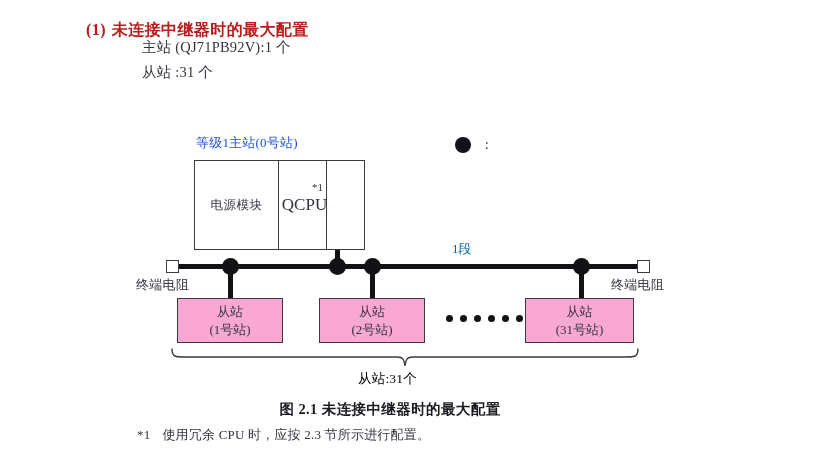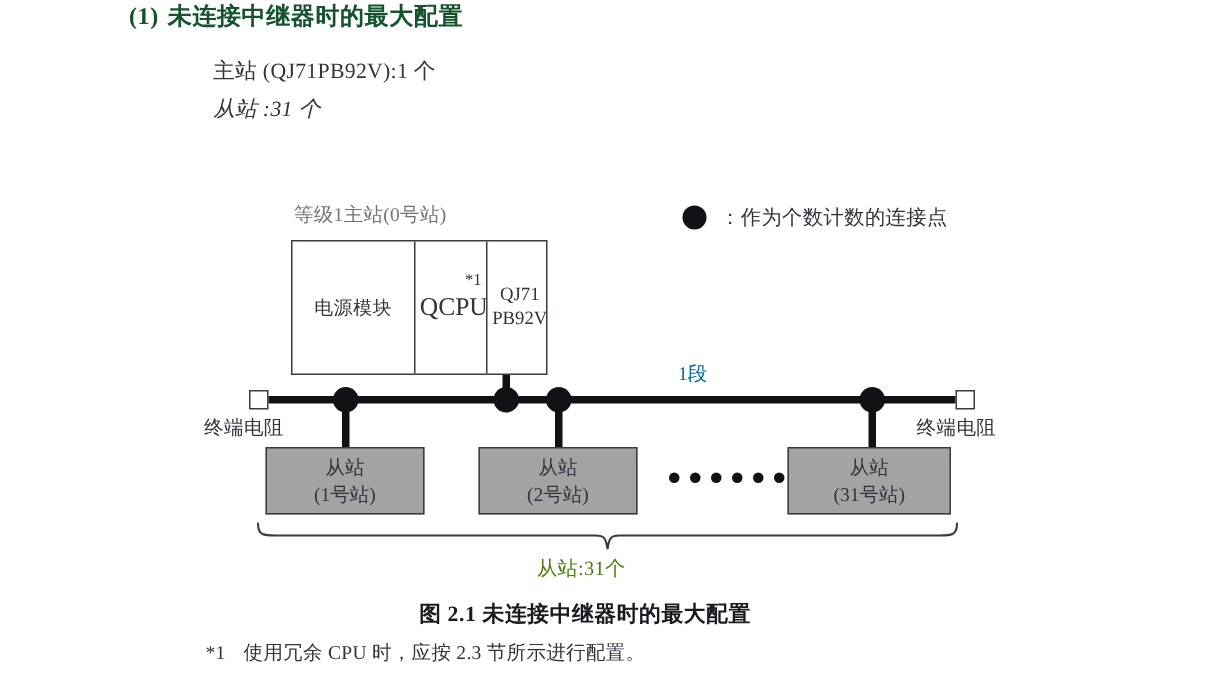--- a/index.html
+++ b/index.html
@@ -12,38 +12,38 @@
     height: 457px;
     position: relative;
     font-family: "Liberation Serif", "DejaVu Serif", serif;
     color: #2b2b33;
     overflow: hidden;
   }
   .abs { position: absolute; }
 
   
   #section-heading {
-    left: 86px; top: 1px;
+    left: 86px; top: 20px;
     font-size: 16px;
     font-weight: bold;
     letter-spacing: 0.4px;
-    color: #14532d;
+    color: #b91c1c;
     white-space: nowrap;
   }
   #section-heading .num { margin-right: 6px; }
 
   .spec-line {
     font-size: 14.5px;
     color: #33333d;
     white-space: nowrap;
     letter-spacing: 0.2px;
     margin-left: 27px;
   }
   #spec-master { left: 115px; top: 38px; }
-  #spec-slave  { left: 115px; top: 63px; font-style: italic; }
+  #spec-slave  { left: 115px; top: 63px; }
 
   
   #legend {
     left: 455px; top: 136px;
     display: flex;
     align-items: center;
     white-space: nowrap;
   }
   #legend .legend-dot {
     width: 16px; height: 16px;
@@ -55,21 +55,21 @@
   #legend .legend-text {
     font-size: 13.5px;
     color: #33333d;
     letter-spacing: 0.3px;
   }
 
   
   #master-caption {
     left: 196px; top: 134px;
     font-size: 13px;
-    color: #737373;
+    color: #1d4ed8;
     white-space: nowrap;
     letter-spacing: 0.2px;
   }
   #master-box {
     left: 194px; top: 160px;
     width: 171px; height: 90px;
     border: 1.6px solid #3a3a42;
     box-sizing: border-box;
     display: flex;
   }
@@ -170,21 +170,21 @@
     height: 31px;
   }
   #node-drop-1 { left: 228px; }
   #node-drop-2 { left: 370px; }
   #node-drop-3 { left: 579px; }
 
   
   .slave-box {
     border: 1.6px solid #3a3a42;
     box-sizing: border-box;
-    background: #a3a3a3;
+    background: #f9a8d4;
     display: flex;
     flex-direction: column;
     align-items: center;
     justify-content: center;
     font-size: 13px;
     color: #33333d;
     line-height: 1.35;
     top: 298px;
     height: 45px;
   }
@@ -208,21 +208,21 @@
   
   #brace-wrap {
     left: 170px; top: 348px;
     width: 470px; height: 20px;
   }
   #brace-wrap svg { display: block; }
 
   #brace-label {
     left: 358px; top: 370px;
     font-size: 13.5px;
-    color: #4d7c0f;
+    color: #000000;
     white-space: nowrap;
     letter-spacing: 0.2px;
   }
 
   
   #figure-caption {
     left: 0; top: 400px;
     width: 740px;
     text-align: center;
     font-size: 14.5px;
@@ -246,37 +246,32 @@
 <div class="abs" id="section-heading">
   <span class="num">(1)</span><span>未连接中继器时的最大配置</span>
 </div>
 
 <div class="abs spec-line" id="spec-master">主站 (QJ71PB92V):1 个</div>
 <div class="abs spec-line" id="spec-slave">从站 :31 个</div>
 
 <div class="abs" id="legend">
   <span class="legend-dot"></span>
   <span class="legend-text">：</span>
-  <span class="legend-text">作为个数计数的连接点</span>
 </div>
 
 <div class="abs" id="master-caption">等级1主站(0号站)</div>
 
 <div class="abs" id="master-box">
   <div class="cell" id="cell-power">
     <span>电源模块</span>
   </div>
   <div class="cell" id="cell-qcpu">
     <span class="qcpu-label">QCPU</span>
     <span class="footnote-ref">*1</span>
   </div>
-  <div class="cell" id="cell-qj71">
-    <span>QJ71</span>
-    <span>PB92V</span>
-  </div>
 </div>
 
 <div class="abs" id="master-drop"></div>
 
 <div class="abs" id="bus-line"></div>
 
 <div class="abs term-res-box" id="term-res-left"></div>
 <div class="abs term-res-box" id="term-res-right"></div>
 
 <div class="abs term-res-label" id="term-res-label-left">终端电阻</div>

